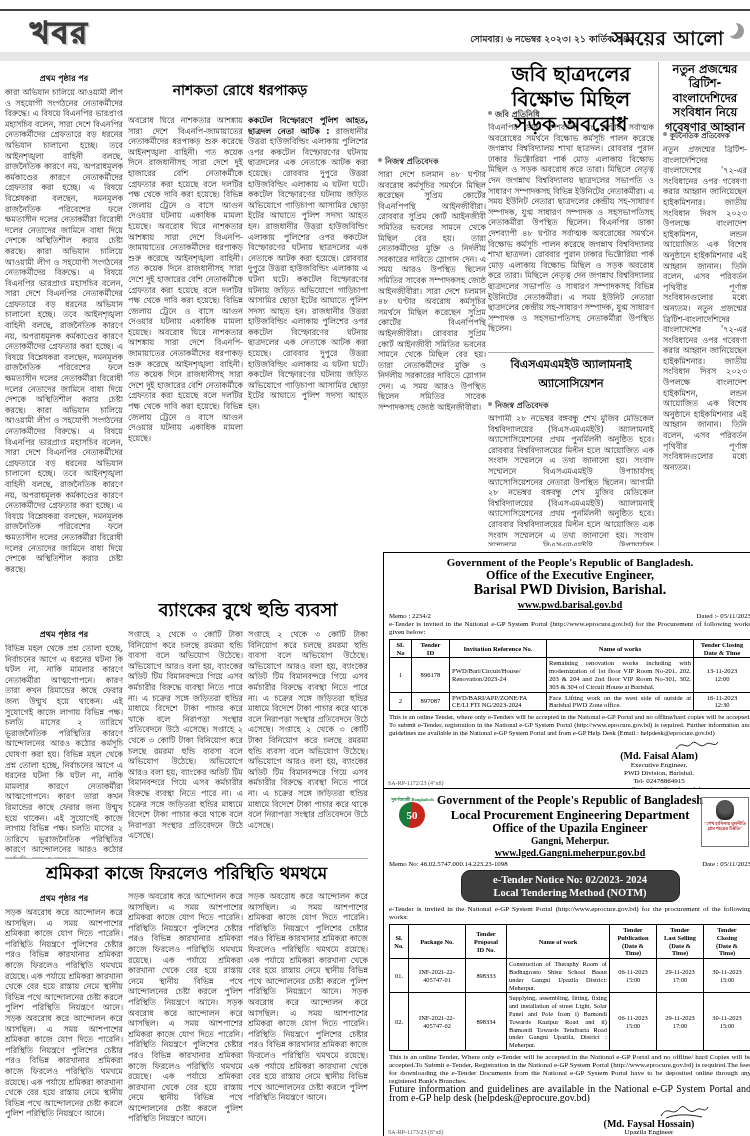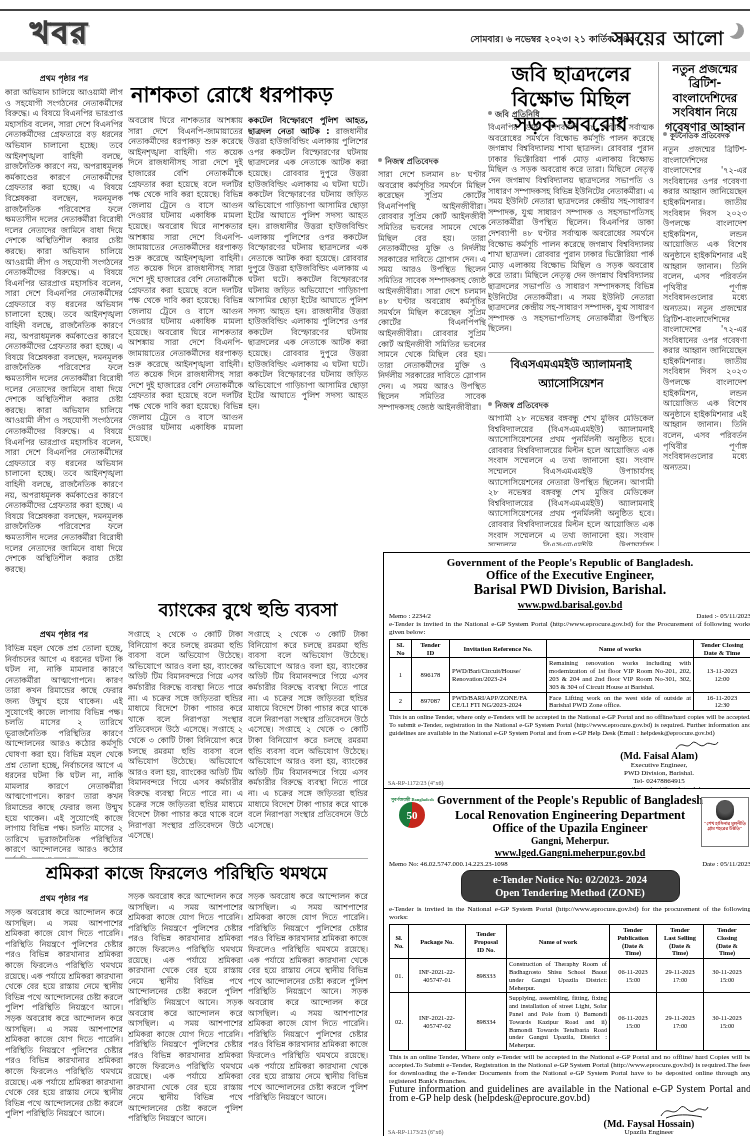--- a/index.html
+++ b/index.html
@@ -69,21 +69,21 @@
   <div class="abs" style="left:5px;top:72px;width:118px;height:523px;">
     <div class="contlabel">প্রথম পৃষ্ঠার পর</div>
     <div class="bodytxt" style="height:508px;">কারা অভিযান চালিয়ে আওয়ামী লীগ ও সহযোগী সংগঠনের নেতাকর্মীদের বিরুদ্ধে। এ বিষয়ে বিএনপির ভারপ্রাপ্ত মহাসচিব বলেন, সারা দেশে বিএনপির নেতাকর্মীদের গ্রেফতারে বড় ধরনের অভিযান চালানো হচ্ছে। তবে আইনশৃঙ্খলা বাহিনী বলছে, রাজনৈতিক কারণে নয়, অপরাধমূলক কর্মকাণ্ডের কারণে নেতাকর্মীদের গ্রেফতার করা হচ্ছে। এ বিষয়ে বিশ্লেষকরা বলছেন, দমনমূলক রাজনৈতিক পরিবেশের ফলে ক্ষমতাসীন দলের নেতাকর্মীরা বিরোধী দলের নেতাদের জামিনে বাধা দিয়ে দেশকে অস্থিতিশীল করার চেষ্টা করছে। কারা অভিযান চালিয়ে আওয়ামী লীগ ও সহযোগী সংগঠনের নেতাকর্মীদের বিরুদ্ধে। এ বিষয়ে বিএনপির ভারপ্রাপ্ত মহাসচিব বলেন, সারা দেশে বিএনপির নেতাকর্মীদের গ্রেফতারে বড় ধরনের অভিযান চালানো হচ্ছে। তবে আইনশৃঙ্খলা বাহিনী বলছে, রাজনৈতিক কারণে নয়, অপরাধমূলক কর্মকাণ্ডের কারণে নেতাকর্মীদের গ্রেফতার করা হচ্ছে। এ বিষয়ে বিশ্লেষকরা বলছেন, দমনমূলক রাজনৈতিক পরিবেশের ফলে ক্ষমতাসীন দলের নেতাকর্মীরা বিরোধী দলের নেতাদের জামিনে বাধা দিয়ে দেশকে অস্থিতিশীল করার চেষ্টা করছে। কারা অভিযান চালিয়ে আওয়ামী লীগ ও সহযোগী সংগঠনের নেতাকর্মীদের বিরুদ্ধে। এ বিষয়ে বিএনপির ভারপ্রাপ্ত মহাসচিব বলেন, সারা দেশে বিএনপির নেতাকর্মীদের গ্রেফতারে বড় ধরনের অভিযান চালানো হচ্ছে। তবে আইনশৃঙ্খলা বাহিনী বলছে, রাজনৈতিক কারণে নয়, অপরাধমূলক কর্মকাণ্ডের কারণে নেতাকর্মীদের গ্রেফতার করা হচ্ছে। এ বিষয়ে বিশ্লেষকরা বলছেন, দমনমূলক রাজনৈতিক পরিবেশের ফলে ক্ষমতাসীন দলের নেতাকর্মীরা বিরোধী দলের নেতাদের জামিনে বাধা দিয়ে দেশকে অস্থিতিশীল করার চেষ্টা করছে।</div>
   </div>
 
   <div class="abs" style="left:5px;top:628px;width:118px;height:230px;">
     <div class="contlabel">প্রথম পৃষ্ঠার পর</div>
     <div class="bodytxt" style="height:214px;">বিভিন্ন মহল থেকে প্রশ্ন তোলা হচ্ছে, নির্বাচনের আগে এ ধরনের ঘটনা কি ঘটল না, নাকি মামলার কারণে নেতাকর্মীরা আত্মগোপনে। কারণ তারা কখন রিমান্ডের কাছে ফেরার জন্য উন্মুখ হয়ে থাকেন। এই সুযোগেই কাজে লাগায় বিভিন্ন পক্ষ। চলতি মাসের ২ তারিখে ভূরাজনৈতিক পরিস্থিতির কারণে আন্দোলনের আরও কঠোর কর্মসূচি ঘোষণা করা হয়। বিভিন্ন মহল থেকে প্রশ্ন তোলা হচ্ছে, নির্বাচনের আগে এ ধরনের ঘটনা কি ঘটল না, নাকি মামলার কারণে নেতাকর্মীরা আত্মগোপনে। কারণ তারা কখন রিমান্ডের কাছে ফেরার জন্য উন্মুখ হয়ে থাকেন। এই সুযোগেই কাজে লাগায় বিভিন্ন পক্ষ। চলতি মাসের ২ তারিখে ভূরাজনৈতিক পরিস্থিতির কারণে আন্দোলনের আরও কঠোর কর্মসূচি ঘোষণা করা হয়।</div>
   </div>
 
-  <div class="abs h-xl" style="left:112px;top:82px;width:240px;font-size:21px;">নাশকতা রোধে ধরপাকড়</div>
+  <div class="abs h-xl" style="left:120px;top:82px;width:240px;font-size:14px;">নাশকতা রোধে ধরপাকড়</div>
   <div class="abs bodytxt" style="left:128px;top:116px;width:115px;height:478px;">অবরোধ ঘিরে নাশকতার আশঙ্কায় সারা দেশে বিএনপি-জামায়াতের নেতাকর্মীদের ধরপাকড় শুরু করেছে আইনশৃঙ্খলা বাহিনী। গত কয়েক দিনে রাজধানীসহ সারা দেশে দুই হাজারের বেশি নেতাকর্মীকে গ্রেফতার করা হয়েছে বলে দলটির পক্ষ থেকে দাবি করা হয়েছে। বিভিন্ন জেলায় ট্রেনে ও বাসে আগুন দেওয়ার ঘটনায় একাধিক মামলা হয়েছে। অবরোধ ঘিরে নাশকতার আশঙ্কায় সারা দেশে বিএনপি-জামায়াতের নেতাকর্মীদের ধরপাকড় শুরু করেছে আইনশৃঙ্খলা বাহিনী। গত কয়েক দিনে রাজধানীসহ সারা দেশে দুই হাজারের বেশি নেতাকর্মীকে গ্রেফতার করা হয়েছে বলে দলটির পক্ষ থেকে দাবি করা হয়েছে। বিভিন্ন জেলায় ট্রেনে ও বাসে আগুন দেওয়ার ঘটনায় একাধিক মামলা হয়েছে। অবরোধ ঘিরে নাশকতার আশঙ্কায় সারা দেশে বিএনপি-জামায়াতের নেতাকর্মীদের ধরপাকড় শুরু করেছে আইনশৃঙ্খলা বাহিনী। গত কয়েক দিনে রাজধানীসহ সারা দেশে দুই হাজারের বেশি নেতাকর্মীকে গ্রেফতার করা হয়েছে বলে দলটির পক্ষ থেকে দাবি করা হয়েছে। বিভিন্ন জেলায় ট্রেনে ও বাসে আগুন দেওয়ার ঘটনায় একাধিক মামলা হয়েছে।</div>
   <div class="abs bodytxt" style="left:248px;top:116px;width:120px;height:478px;">
     <span class="subhead">ককটেল বিস্ফোরণে পুলিশ আহত, ছাত্রদল নেতা আটক : </span><span>রাজধানীর উত্তরা হাউজবিল্ডিং এলাকায় পুলিশের ওপর ককটেল বিস্ফোরণের ঘটনায় ছাত্রদলের এক নেতাকে আটক করা হয়েছে। রোববার দুপুরে উত্তরা হাউজবিল্ডিং এলাকায় এ ঘটনা ঘটে। ককটেল বিস্ফোরণের ঘটনায় জড়িত অভিযোগে গাড়িচাপা আসামির ছোড়া ইটের আঘাতে পুলিশ সদস্য আহত হন। রাজধানীর উত্তরা হাউজবিল্ডিং এলাকায় পুলিশের ওপর ককটেল বিস্ফোরণের ঘটনায় ছাত্রদলের এক নেতাকে আটক করা হয়েছে। রোববার দুপুরে উত্তরা হাউজবিল্ডিং এলাকায় এ ঘটনা ঘটে। ককটেল বিস্ফোরণের ঘটনায় জড়িত অভিযোগে গাড়িচাপা আসামির ছোড়া ইটের আঘাতে পুলিশ সদস্য আহত হন। রাজধানীর উত্তরা হাউজবিল্ডিং এলাকায় পুলিশের ওপর ককটেল বিস্ফোরণের ঘটনায় ছাত্রদলের এক নেতাকে আটক করা হয়েছে। রোববার দুপুরে উত্তরা হাউজবিল্ডিং এলাকায় এ ঘটনা ঘটে। ককটেল বিস্ফোরণের ঘটনায় জড়িত অভিযোগে গাড়িচাপা আসামির ছোড়া ইটের আঘাতে পুলিশ সদস্য আহত হন।</span>
   </div>
 
   <div class="abs h-xl" style="left:128px;top:599px;width:240px;font-size:18px;">ব্যাংকের বুথে হুন্ডি ব্যবসা</div>
   <div class="abs bodytxt" style="left:128px;top:630px;width:115px;height:228px;">সপ্তাহে ২ থেকে ৩ কোটি টাকা বিনিয়োগ করে চলছে রমরমা হুন্ডি ব্যবসা বলে অভিযোগ উঠেছে। অভিযোগে আরও বলা হয়, ব্যাংকের অডিট টিম বিমানবন্দরে গিয়ে এসব কর্মচারীর বিরুদ্ধে ব্যবস্থা নিতে পারে না। এ চক্রের সঙ্গে জড়িতরা হুন্ডির মাধ্যমে বিদেশে টাকা পাচার করে থাকে বলে নিরাপত্তা সংস্থার প্রতিবেদনে উঠে এসেছে। সপ্তাহে ২ থেকে ৩ কোটি টাকা বিনিয়োগ করে চলছে রমরমা হুন্ডি ব্যবসা বলে অভিযোগ উঠেছে। অভিযোগে আরও বলা হয়, ব্যাংকের অডিট টিম বিমানবন্দরে গিয়ে এসব কর্মচারীর বিরুদ্ধে ব্যবস্থা নিতে পারে না। এ চক্রের সঙ্গে জড়িতরা হুন্ডির মাধ্যমে বিদেশে টাকা পাচার করে থাকে বলে নিরাপত্তা সংস্থার প্রতিবেদনে উঠে এসেছে।</div>
   <div class="abs bodytxt" style="left:248px;top:630px;width:120px;height:228px;">সপ্তাহে ২ থেকে ৩ কোটি টাকা বিনিয়োগ করে চলছে রমরমা হুন্ডি ব্যবসা বলে অভিযোগ উঠেছে। অভিযোগে আরও বলা হয়, ব্যাংকের অডিট টিম বিমানবন্দরে গিয়ে এসব কর্মচারীর বিরুদ্ধে ব্যবস্থা নিতে পারে না। এ চক্রের সঙ্গে জড়িতরা হুন্ডির মাধ্যমে বিদেশে টাকা পাচার করে থাকে বলে নিরাপত্তা সংস্থার প্রতিবেদনে উঠে এসেছে। সপ্তাহে ২ থেকে ৩ কোটি টাকা বিনিয়োগ করে চলছে রমরমা হুন্ডি ব্যবসা বলে অভিযোগ উঠেছে। অভিযোগে আরও বলা হয়, ব্যাংকের অডিট টিম বিমানবন্দরে গিয়ে এসব কর্মচারীর বিরুদ্ধে ব্যবস্থা নিতে পারে না। এ চক্রের সঙ্গে জড়িতরা হুন্ডির মাধ্যমে বিদেশে টাকা পাচার করে থাকে বলে নিরাপত্তা সংস্থার প্রতিবেদনে উঠে এসেছে।</div>
 
   <div class="abs lrule" style="left:5px;top:858px;width:363px;height:1px;"></div>
@@ -172,31 +172,31 @@
   <div class="abs noticebox" style="left:383px;top:788px;width:362px;height:343px;padding:3px 5px;">
     <div class="bd50" style="position:absolute;left:7px;top:8px;">
       <div class="bd50cap">সুবর্ণজয়ন্তী Bangladesh</div>
       <div class="bd50circle">50</div>
     </div>
     <div class="mujib" style="position:absolute;right:7px;top:8px;">
       <div class="mujibface"></div>
       <div class="mujibcap">"শেখ হাসিনার মূলনীতি গ্রাম শহরের উন্নতি"</div>
     </div>
     <div class="nt-c" style="font-size:12px;margin-top:2px;">Government of the People's Republic of Bangladesh</div>
-    <div class="nt-c" style="font-size:12.5px;">Local Renovation Engineering Department</div>
+    <div class="nt-c" style="font-size:12.5px;">Local Procurement Engineering Department</div>
     <div class="nt-c" style="font-size:12px;">Office of the Upazila Engineer</div>
     <div class="nt-c" style="font-size:9.5px;">Gangni, Meherpur.</div>
     <div class="nt-link">www.lged.Gangni.meherpur.gov.bd</div>
     <div class="nt-meta" style="margin-top:2px;">
       <span>Memo No: 46.02.5747.000.14.223.23-1098</span>
       <span>Date : 05/11/2023</span>
     </div>
     <div class="pill" style="width:205px;margin:3px auto 0;">
       <div>e-Tender Notice No: 02/2023- 2024</div>
-      <div>Open Tendering Method (ZONE)</div>
+      <div>Local Tendering Method (NOTM)</div>
     </div>
     <div class="nt-intro" style="margin-top:3px;">e-Tender is invited in the National e-GP System Portal (http://www.eprocure.gov.bd) for the procurement of the following works:</div>
     <table class="nt-table" style="margin-top:2px;font-size:6.4px;">
       <tbody>
           <tr>
         <th style="width:14px;">Sl.
 No.</th>
         <th style="width:52px;">Package No.</th>
         <th style="width:36px;">Tender
 Proposal

